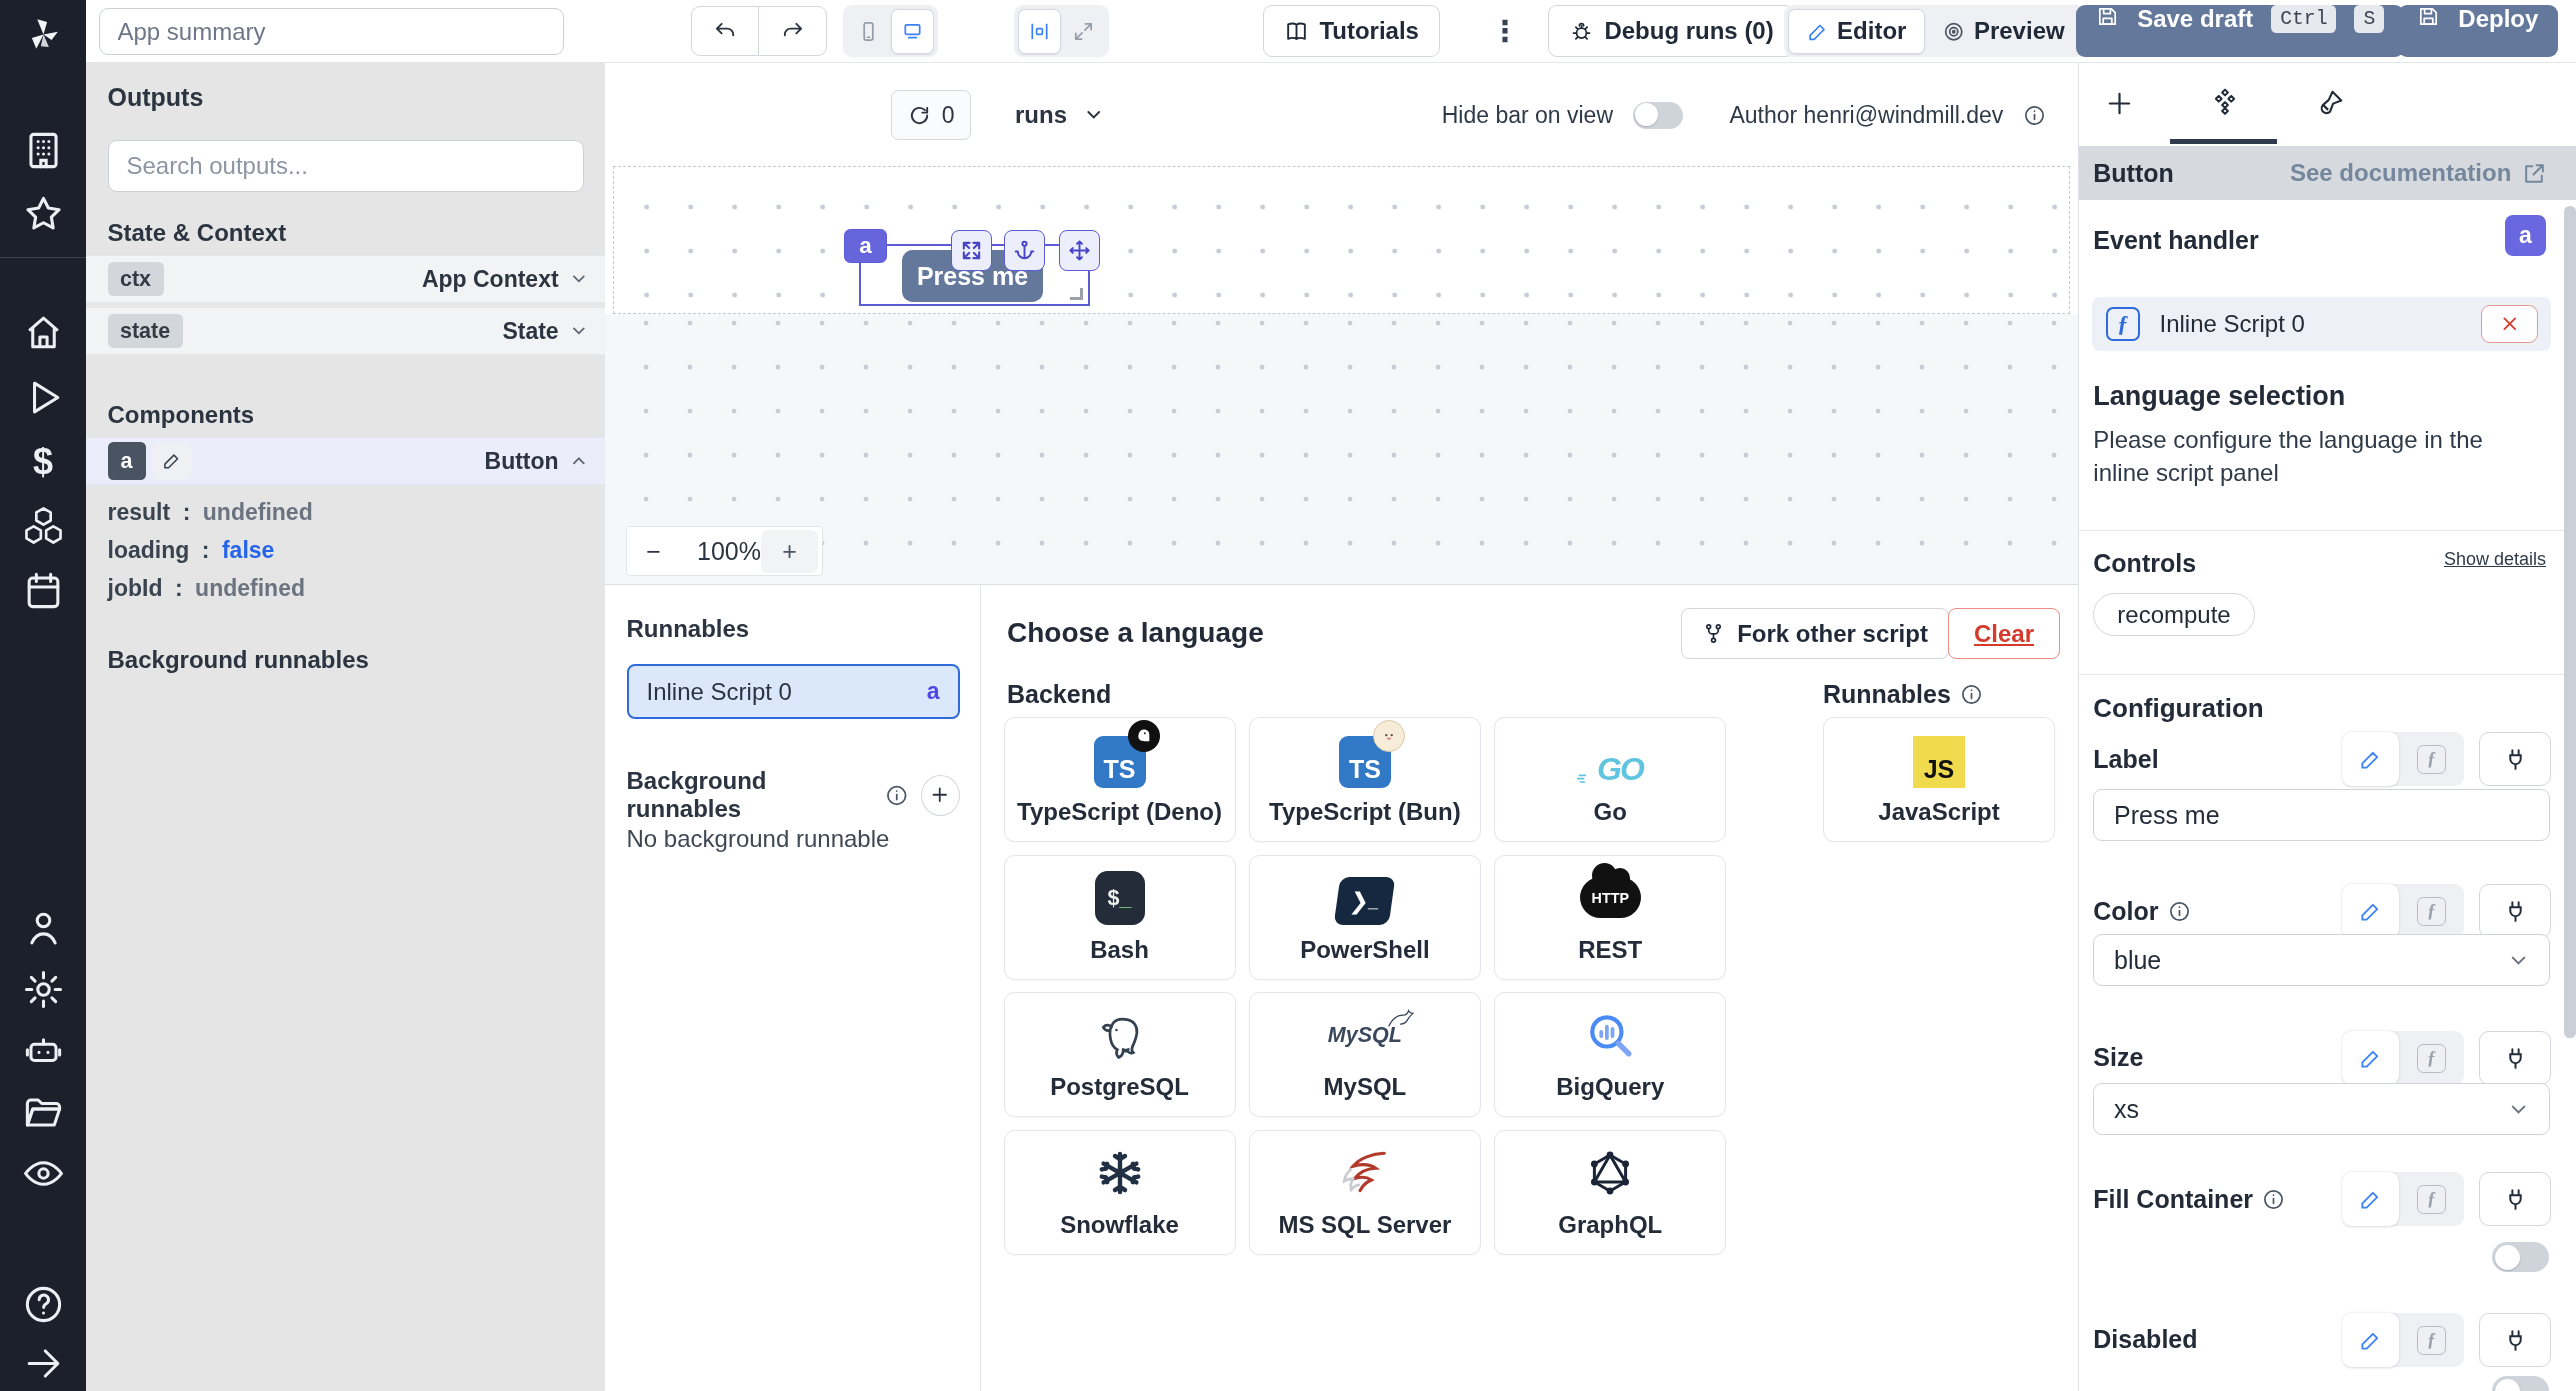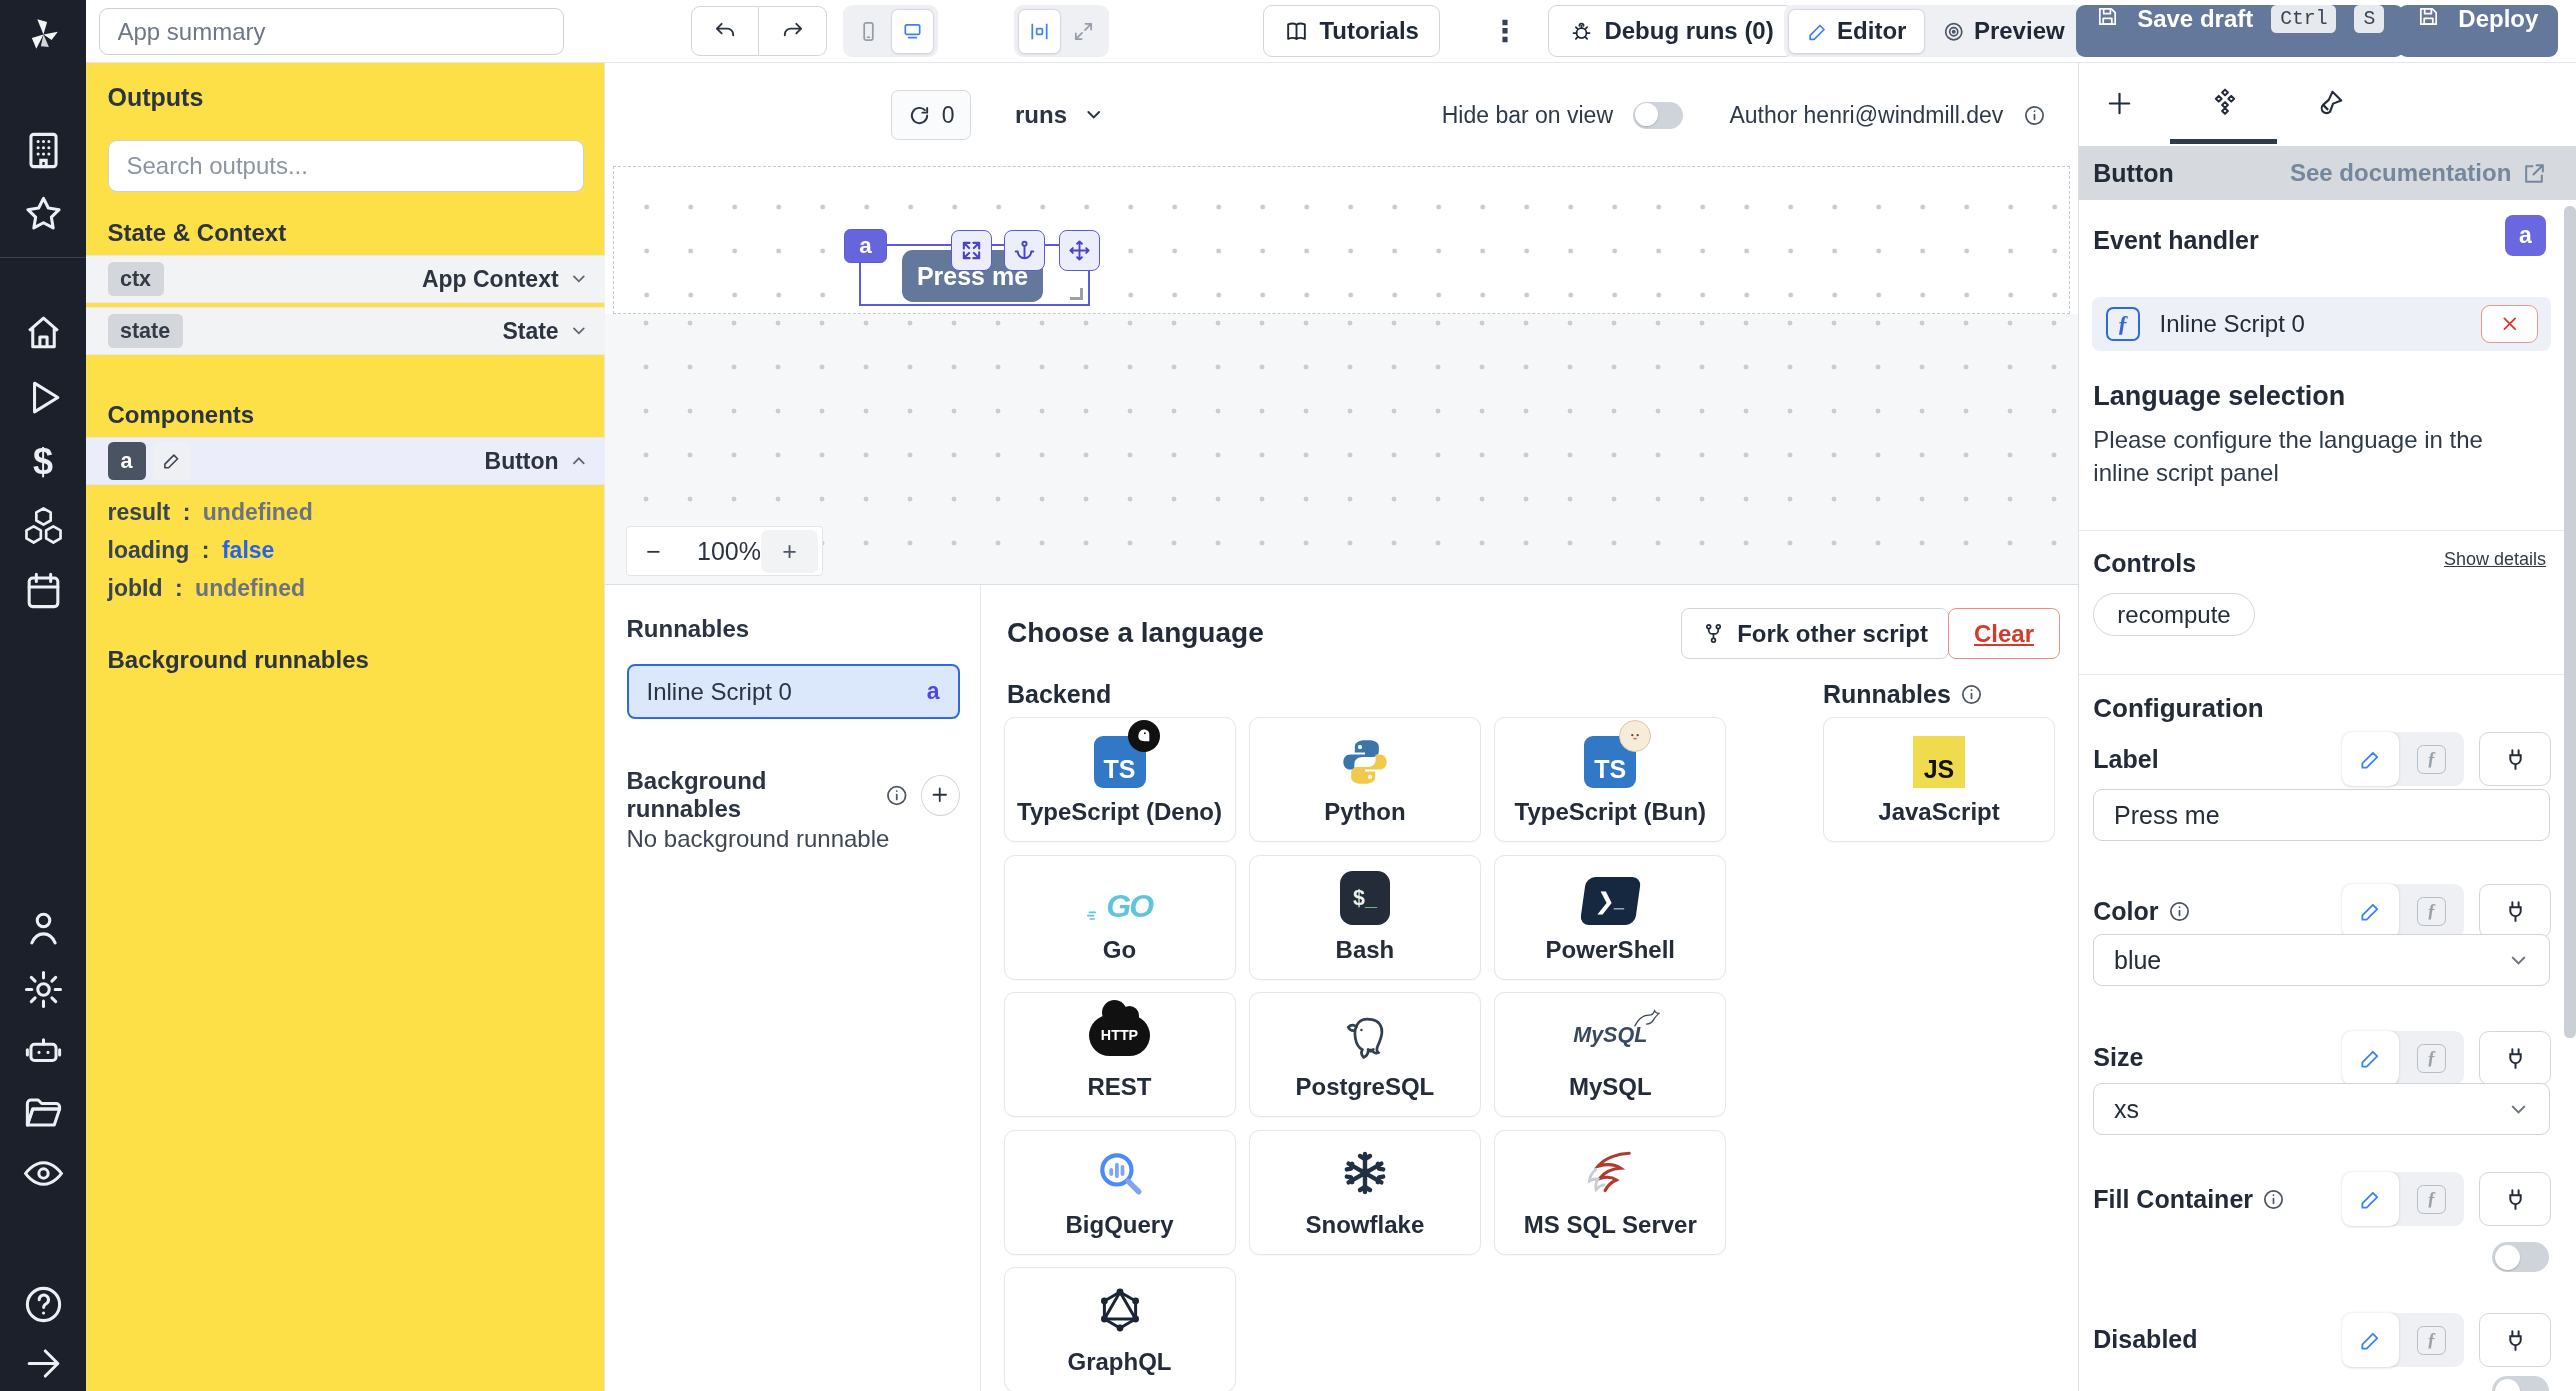--- a/index.html
+++ b/index.html
@@ -36,21 +36,21 @@
   .seg2 .opt { display:flex; align-items:center; gap:9px; padding:0 18px; border-radius:7.2px;
     font-size:24px; font-weight:600; color:#1f2937; }
   .seg2 .opt.on { background:#fff; border:0.9px solid #d5d9df; box-shadow:0 0.9px 1.8px rgba(0,0,0,.08); }
   .blue-btn { height:52px; background:#64789c; border-radius:9px; color:#fff; display:flex;
     align-items:flex-start; gap:18px; padding:0 19.7px; font-size:24px; font-weight:600; }
   .kbd { background:#e6e9ed; color:#3a4352; border-radius:5.4px; padding:2.7px 9px;
     font-family:"Liberation Mono","DejaVu Sans Mono",monospace; font-size:19.7px; font-weight:400; }
   .ic { display:block; }
 
   
-  #leftpanel { left:86px; top:63px; width:519px; height:1329px; background:#fde047;
+  #leftpanel { left:86px; top:63px; width:519px; height:1329px; background:#e5e5e5;
     border-right:0.9px solid #e4e7ea; }
   .lp-h { position:absolute; left:21.5px; font-size:25px; font-weight:700; color:#2b3440; }
   #search-outputs { position:absolute; left:21.5px; top:77px; width:476px; height:52px;
     border:1.3px solid #ccd1d8; border-radius:9px; padding:0 18px; font-size:24px;
     font-family:"Liberation Sans",sans-serif; outline:none; }
   #search-outputs::placeholder { color:#8c95a3; }
   .kv-row { position:absolute; left:0; width:519px; height:48px; background:#f2f3f5;
     border-top:0.9px solid #e7e9ec; border-bottom:0.9px solid #e7e9ec; display:flex;
     align-items:center; padding:0 16px 0 21.5px; }
   .kv-badge { background:#d3d6db; color:#333b46; font-weight:700; font-size:21.5px;
@@ -585,29 +585,20 @@
                   <circle cx="12" cy="12" r="11" fill="#111"></circle>
                   <path d="M12 5c4.2 0 6.2 2.6 6.2 5.6V18h-5.4C8.6 18 6 16 6 12.8 6 8.4 8.4 5 12 5z" fill="#fff"></path>
                   <circle cx="13.2" cy="9.2" r="1" fill="#111"></circle>
                 </svg>
               </div>
             </div>
           <div class="lbl">TypeScript (Deno)</div>
         </div>
         <div class="tile">
           <div class="logo">
-              <svg width="52" height="52" viewBox="0 0 24 24">
-                <path fill="#3b76a8" d="M11.9 2c-2.8 0-4.6 1.1-4.6 3v2.6h4.7v.9H5.2C3.2 8.5 2 10 2 12s1.2 3.5 3.2 3.5h1.9v-2.6c0-1.9 1.7-3.2 3.8-3.2h4.7c1.6 0 2.8-1.2 2.8-2.8V5c0-1.9-1.8-3-4.6-3h-1.9zM9.7 4.1a1 1 0 1 1 0 2 1 1 0 0 1 0-2z"></path>
-                <path fill="#f2c94c" d="M12.1 22c2.8 0 4.6-1.1 4.6-3v-2.6H12v-.9h6.8c2 0 3.2-1.5 3.2-3.5s-1.2-3.5-3.2-3.5h-1.9v2.6c0 1.9-1.7 3.2-3.8 3.2H8.4c-1.6 0-2.8 1.2-2.8 2.8V19c0 1.9 1.8 3 4.6 3h1.9zm2.2-2.1a1 1 0 1 1 0-2 1 1 0 0 1 0 2z"></path>
-              </svg>
-            </div>
-          <div class="lbl">Python</div>
-        </div>
-        <div class="tile">
-          <div class="logo">
               <div class="ts-sq">
                 <span>TS</span>
               </div>
             <div class="mini-badge" style="background:#f7ecd8; border:1.3px solid #d9c9a8">
                 <svg width="18" height="18" viewBox="0 0 20 20">
                   <circle cx="7" cy="9" r="1.3" fill="#5b4a3a"></circle>
                   <circle cx="13" cy="9" r="1.3" fill="#5b4a3a"></circle>
                   <path d="M8.5 12.5c.9.9 2.1.9 3 0" stroke="#c96a6a" stroke-width="1.2" fill="none" stroke-linecap="round"></path>
                 </svg>
               </div>

